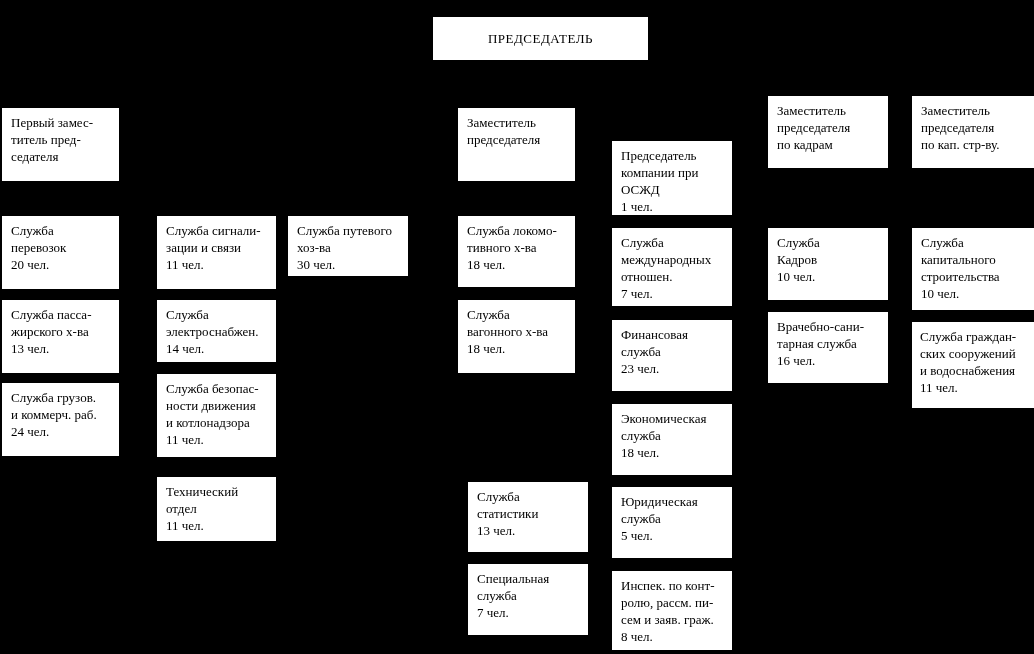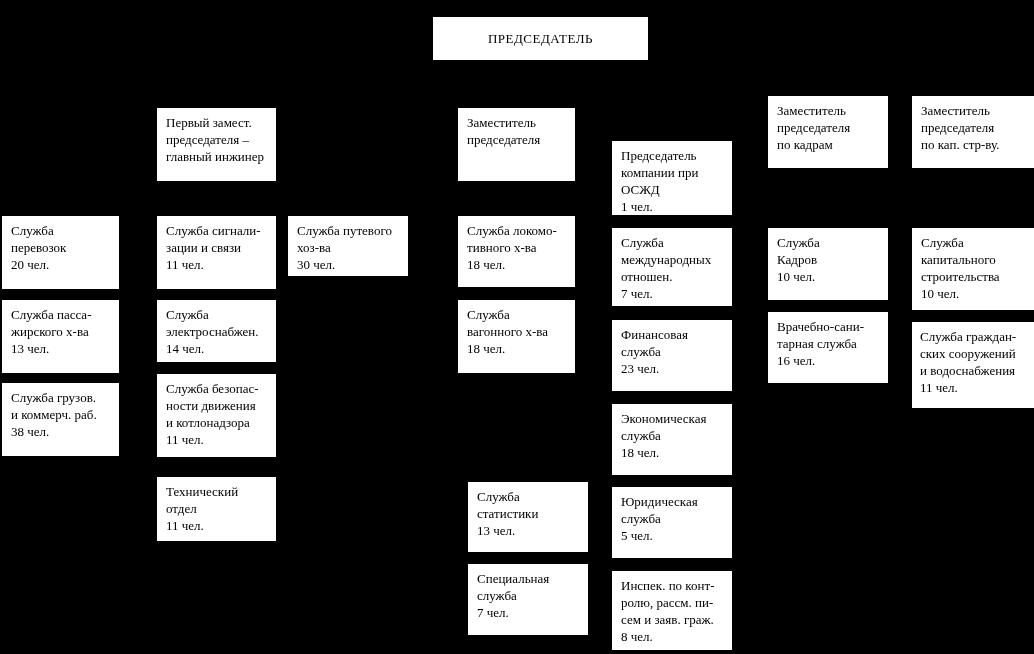--- a/index.html
+++ b/index.html
@@ -28,33 +28,33 @@
     letter-spacing: 0.5px;
   }
 </style>
 </head>
 <body>
 
 <div class="canvas">
 
   <div class="box root" style="left:433px; top:17px; width:215px; height:43px;">ПРЕДСЕДАТЕЛЬ</div>
 
+  <div class="box" style="left:2px; top:108px; width:117px; height:73px;">Первый замес-
+титель пред-
+седателя</div>
   <div class="box" style="left:2px; top:216px; width:117px; height:73px;">Служба
 перевозок
 20 чел.</div>
   <div class="box" style="left:2px; top:300px; width:117px; height:73px;">Служба пасса-
 жирского х-ва
 13 чел.</div>
   <div class="box" style="left:2px; top:383px; width:117px; height:73px;">Служба грузов.
 и коммерч. раб.
-38 чел.</div>
+24 чел.</div>
 
-  <div class="box" style="left:157px; top:108px; width:119px; height:73px;">Первый замест.
-председателя –
-главный инжинер</div>
   <div class="box" style="left:157px; top:216px; width:119px; height:73px;">Служба сигнали-
 зации и связи
 11 чел.</div>
   <div class="box" style="left:157px; top:300px; width:119px; height:62px;">Служба
 электроснабжен.
 14 чел.</div>
   <div class="box" style="left:157px; top:374px; width:119px; height:83px;">Служба безопас-
 ности движения
 и котлонадзора
 11 чел.</div>

